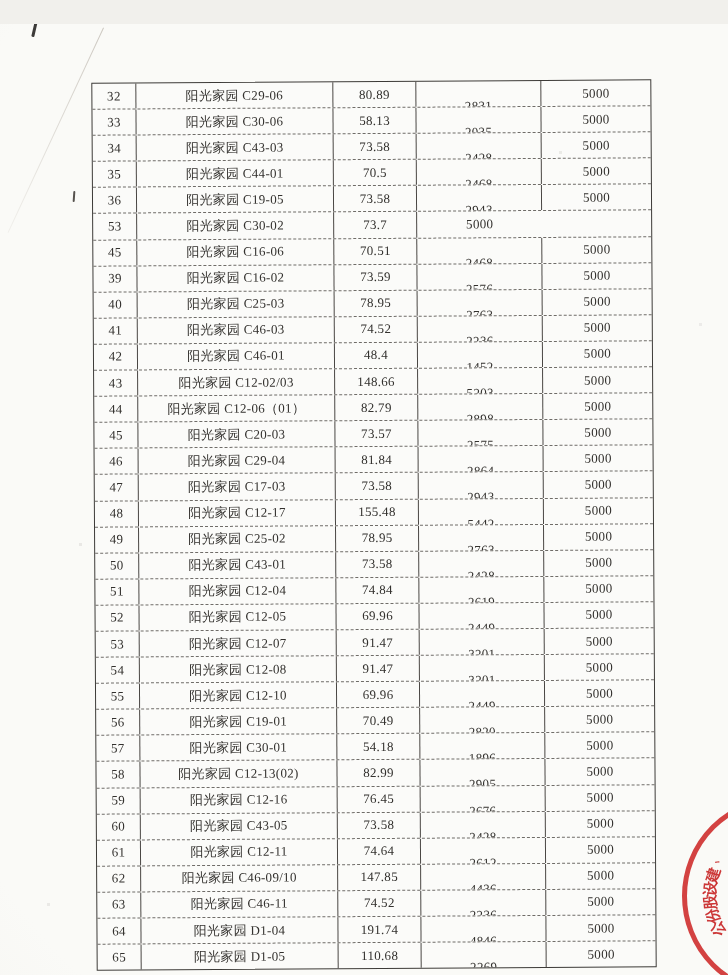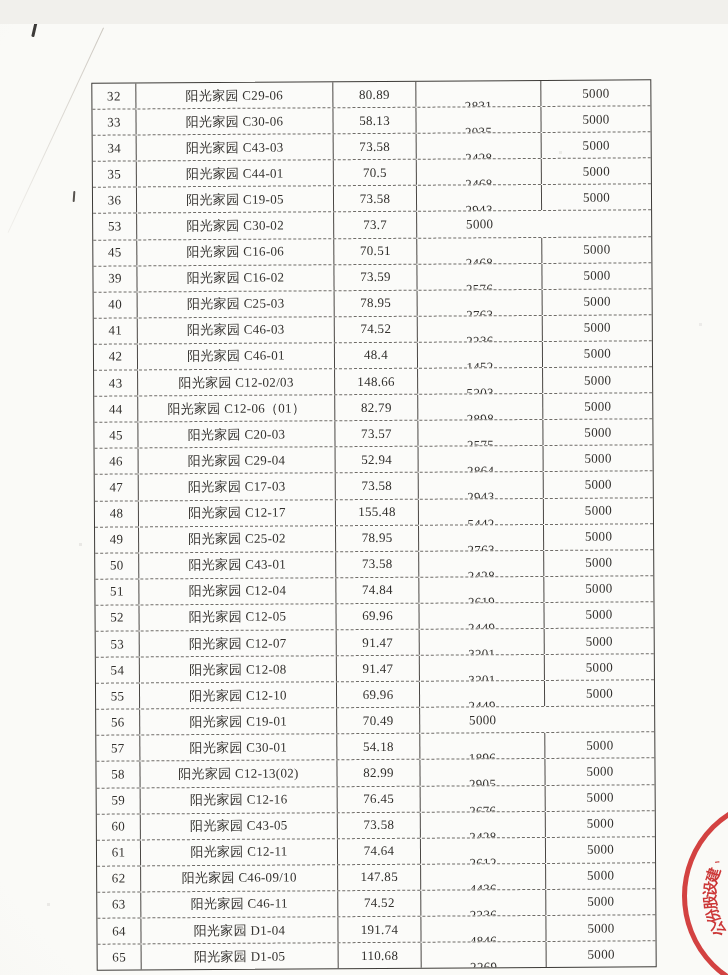--- a/index.html
+++ b/index.html
@@ -241,21 +241,21 @@
     <div class="td col-num">45</div>
     <div class="td col-name">阳光家园 C20-03</div>
     <div class="td col-area">73.57</div>
     <div class="td col-amount">2575</div>
     <div class="td col-fee">5000</div>
   </div>
 
   <div class="tr">
     <div class="td col-num">46</div>
     <div class="td col-name">阳光家园 C29-04</div>
-    <div class="td col-area">52.94</div>
+    <div class="td col-area">81.84</div>
     <div class="td col-amount">2864</div>
     <div class="td col-fee">5000</div>
   </div>
 
   <div class="tr">
     <div class="td col-num">47</div>
     <div class="td col-name">阳光家园 C17-03</div>
     <div class="td col-area">73.58</div>
     <div class="td col-amount">2943</div>
     <div class="td col-fee">5000</div>
@@ -322,20 +322,21 @@
     <div class="td col-name">阳光家园 C12-10</div>
     <div class="td col-area">69.96</div>
     <div class="td col-amount">2449</div>
     <div class="td col-fee">5000</div>
   </div>
 
   <div class="tr">
     <div class="td col-num">56</div>
     <div class="td col-name">阳光家园 C19-01</div>
     <div class="td col-area">70.49</div>
+    <div class="td col-amount">2820</div>
     <div class="td col-fee">5000</div>
   </div>
 
   <div class="tr">
     <div class="td col-num">57</div>
     <div class="td col-name">阳光家园 C30-01</div>
     <div class="td col-area">54.18</div>
     <div class="td col-amount">1896</div>
     <div class="td col-fee">5000</div>
   </div>

